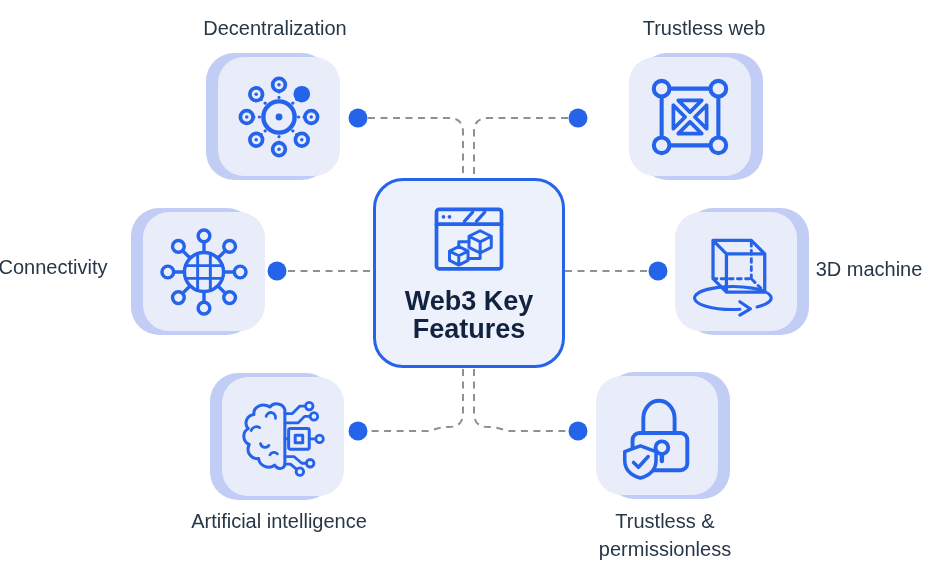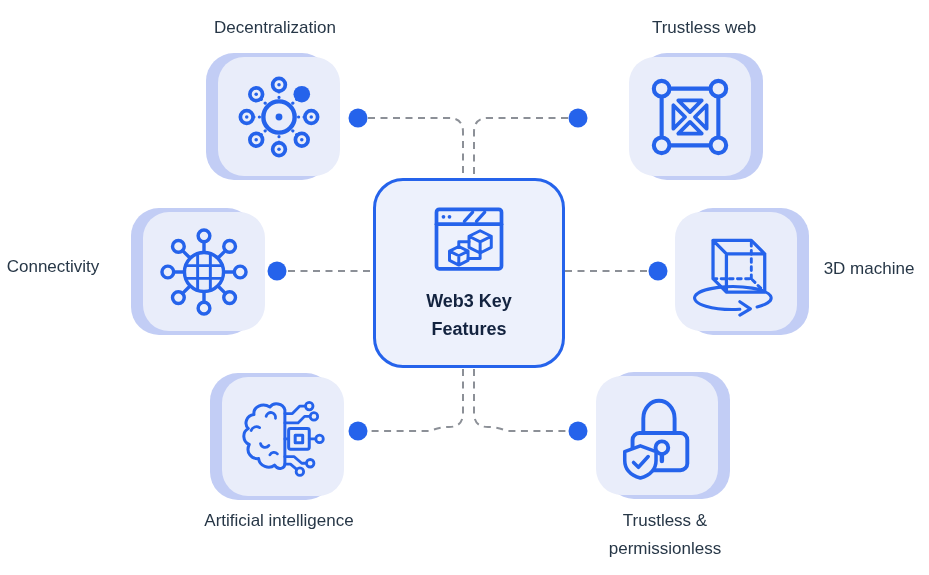--- a/index.html
+++ b/index.html
@@ -11,41 +11,41 @@
     --label:#273747;
   }
   *{box-sizing:border-box;margin:0;padding:0;}
   html,body{background:#ffffff;}
   body{font-family:"Liberation Sans", sans-serif;}
   .canvas{
     position:relative;width:929px;height:575px;background:#ffffff;overflow:hidden;
   }
   .connectors{position:absolute;left:0;top:0;z-index:1;}
   .label{
-    position:absolute;z-index:3;color:var(--label);font-size:17px;line-height:28px;
+    position:absolute;z-index:3;color:var(--label);font-size:20px;line-height:28px;
     text-align:center;transform:translateX(-50%);white-space:nowrap;
   }
   .tile{position:absolute;width:134px;height:127px;z-index:2;}
   .tile .back{position:absolute;top:0;width:124px;height:127px;border-radius:28px;background:var(--tile-shadow);}
   .tile .front{
     position:absolute;top:4px;width:122px;height:119px;border-radius:26px;background:var(--tile-fill);
     display:flex;align-items:center;justify-content:center;
   }
   .tile.side-left .back{left:0;}
   .tile.side-left .front{left:12px;}
   .tile.side-right .back{right:0;}
   .tile.side-right .front{right:12px;}
   .center-box{
     position:absolute;left:373px;top:178px;width:192px;height:190px;z-index:2;
     background:var(--center-fill);border:3.5px solid var(--blue);border-radius:30px;
     display:flex;flex-direction:column;align-items:center;justify-content:flex-start;
     padding-top:20px;
   }
   .center-title{
-    margin-top:8px;text-align:center;font-size:18px;line-height:28px;font-weight:bold;color:#13233f;
+    margin-top:8px;text-align:center;font-size:27px;line-height:28px;font-weight:bold;color:#13233f;
   }
   svg .stroke{stroke:var(--blue);fill:none;stroke-linecap:round;stroke-linejoin:round;}
   svg .fillblue{fill:var(--blue);stroke:none;}
 </style>
 </head>
 <body>
 
 <div class="canvas">
 
   <svg class="connectors" width="929" height="575" viewBox="0 0 929 575">

